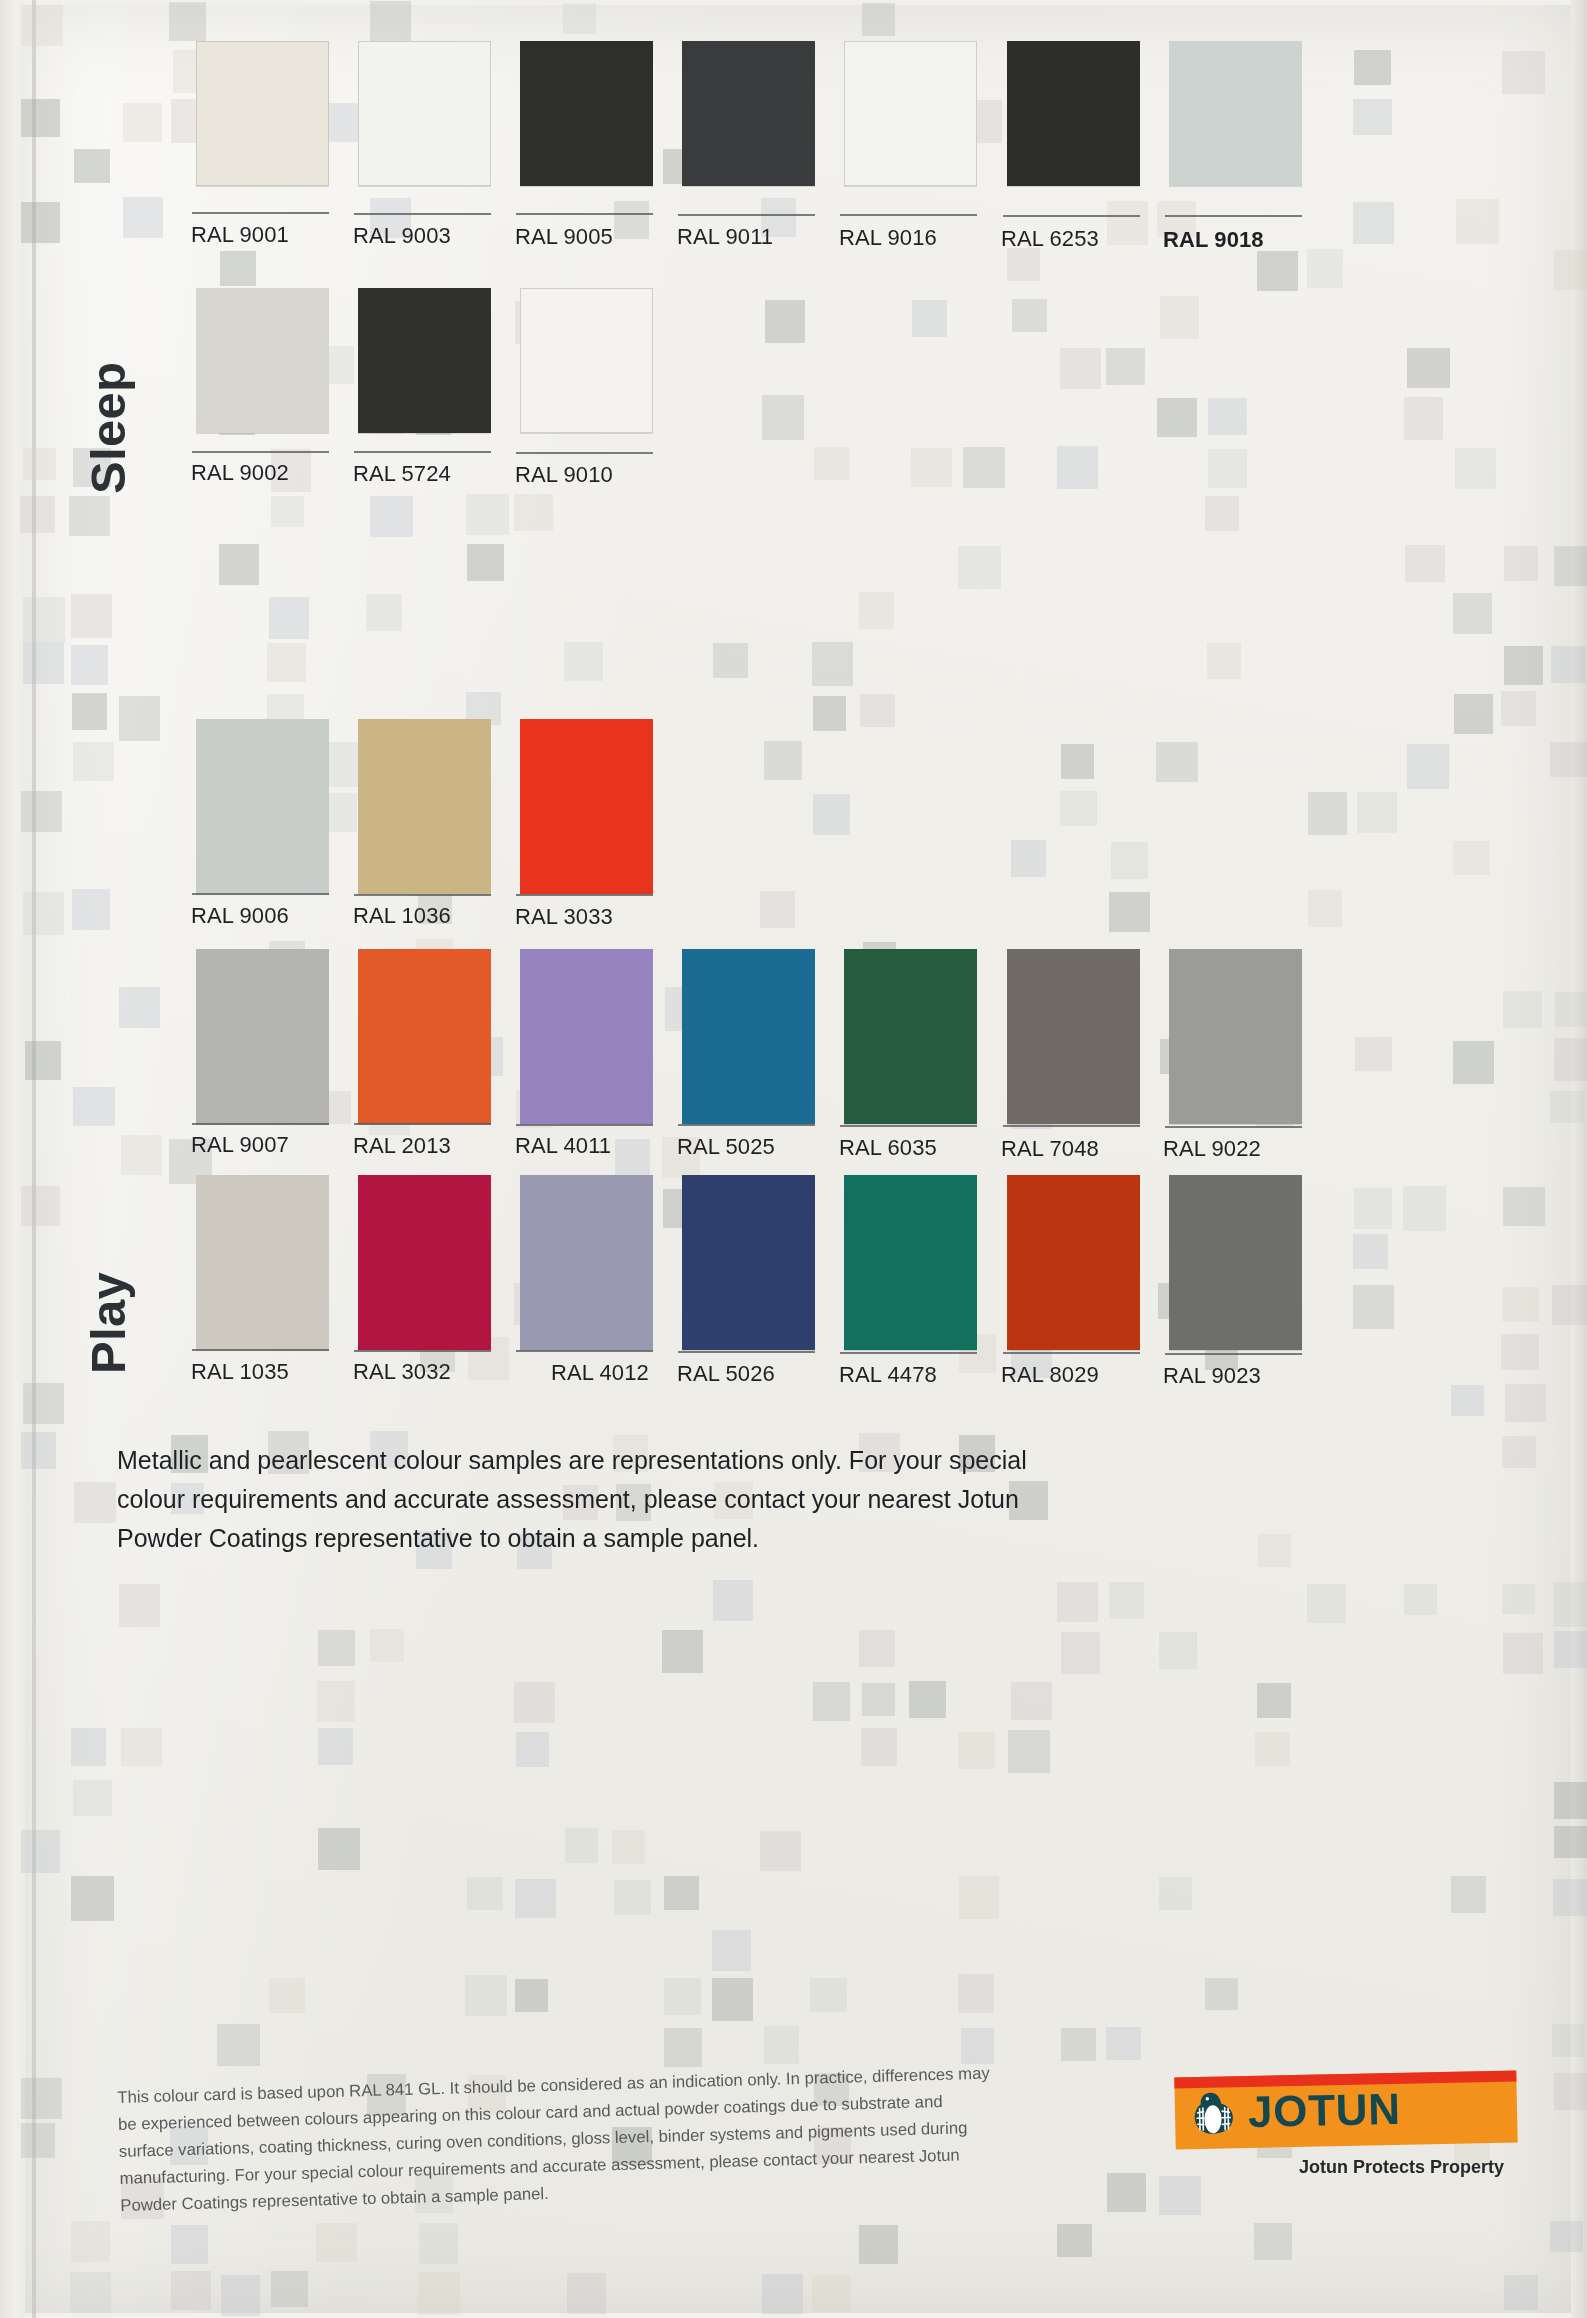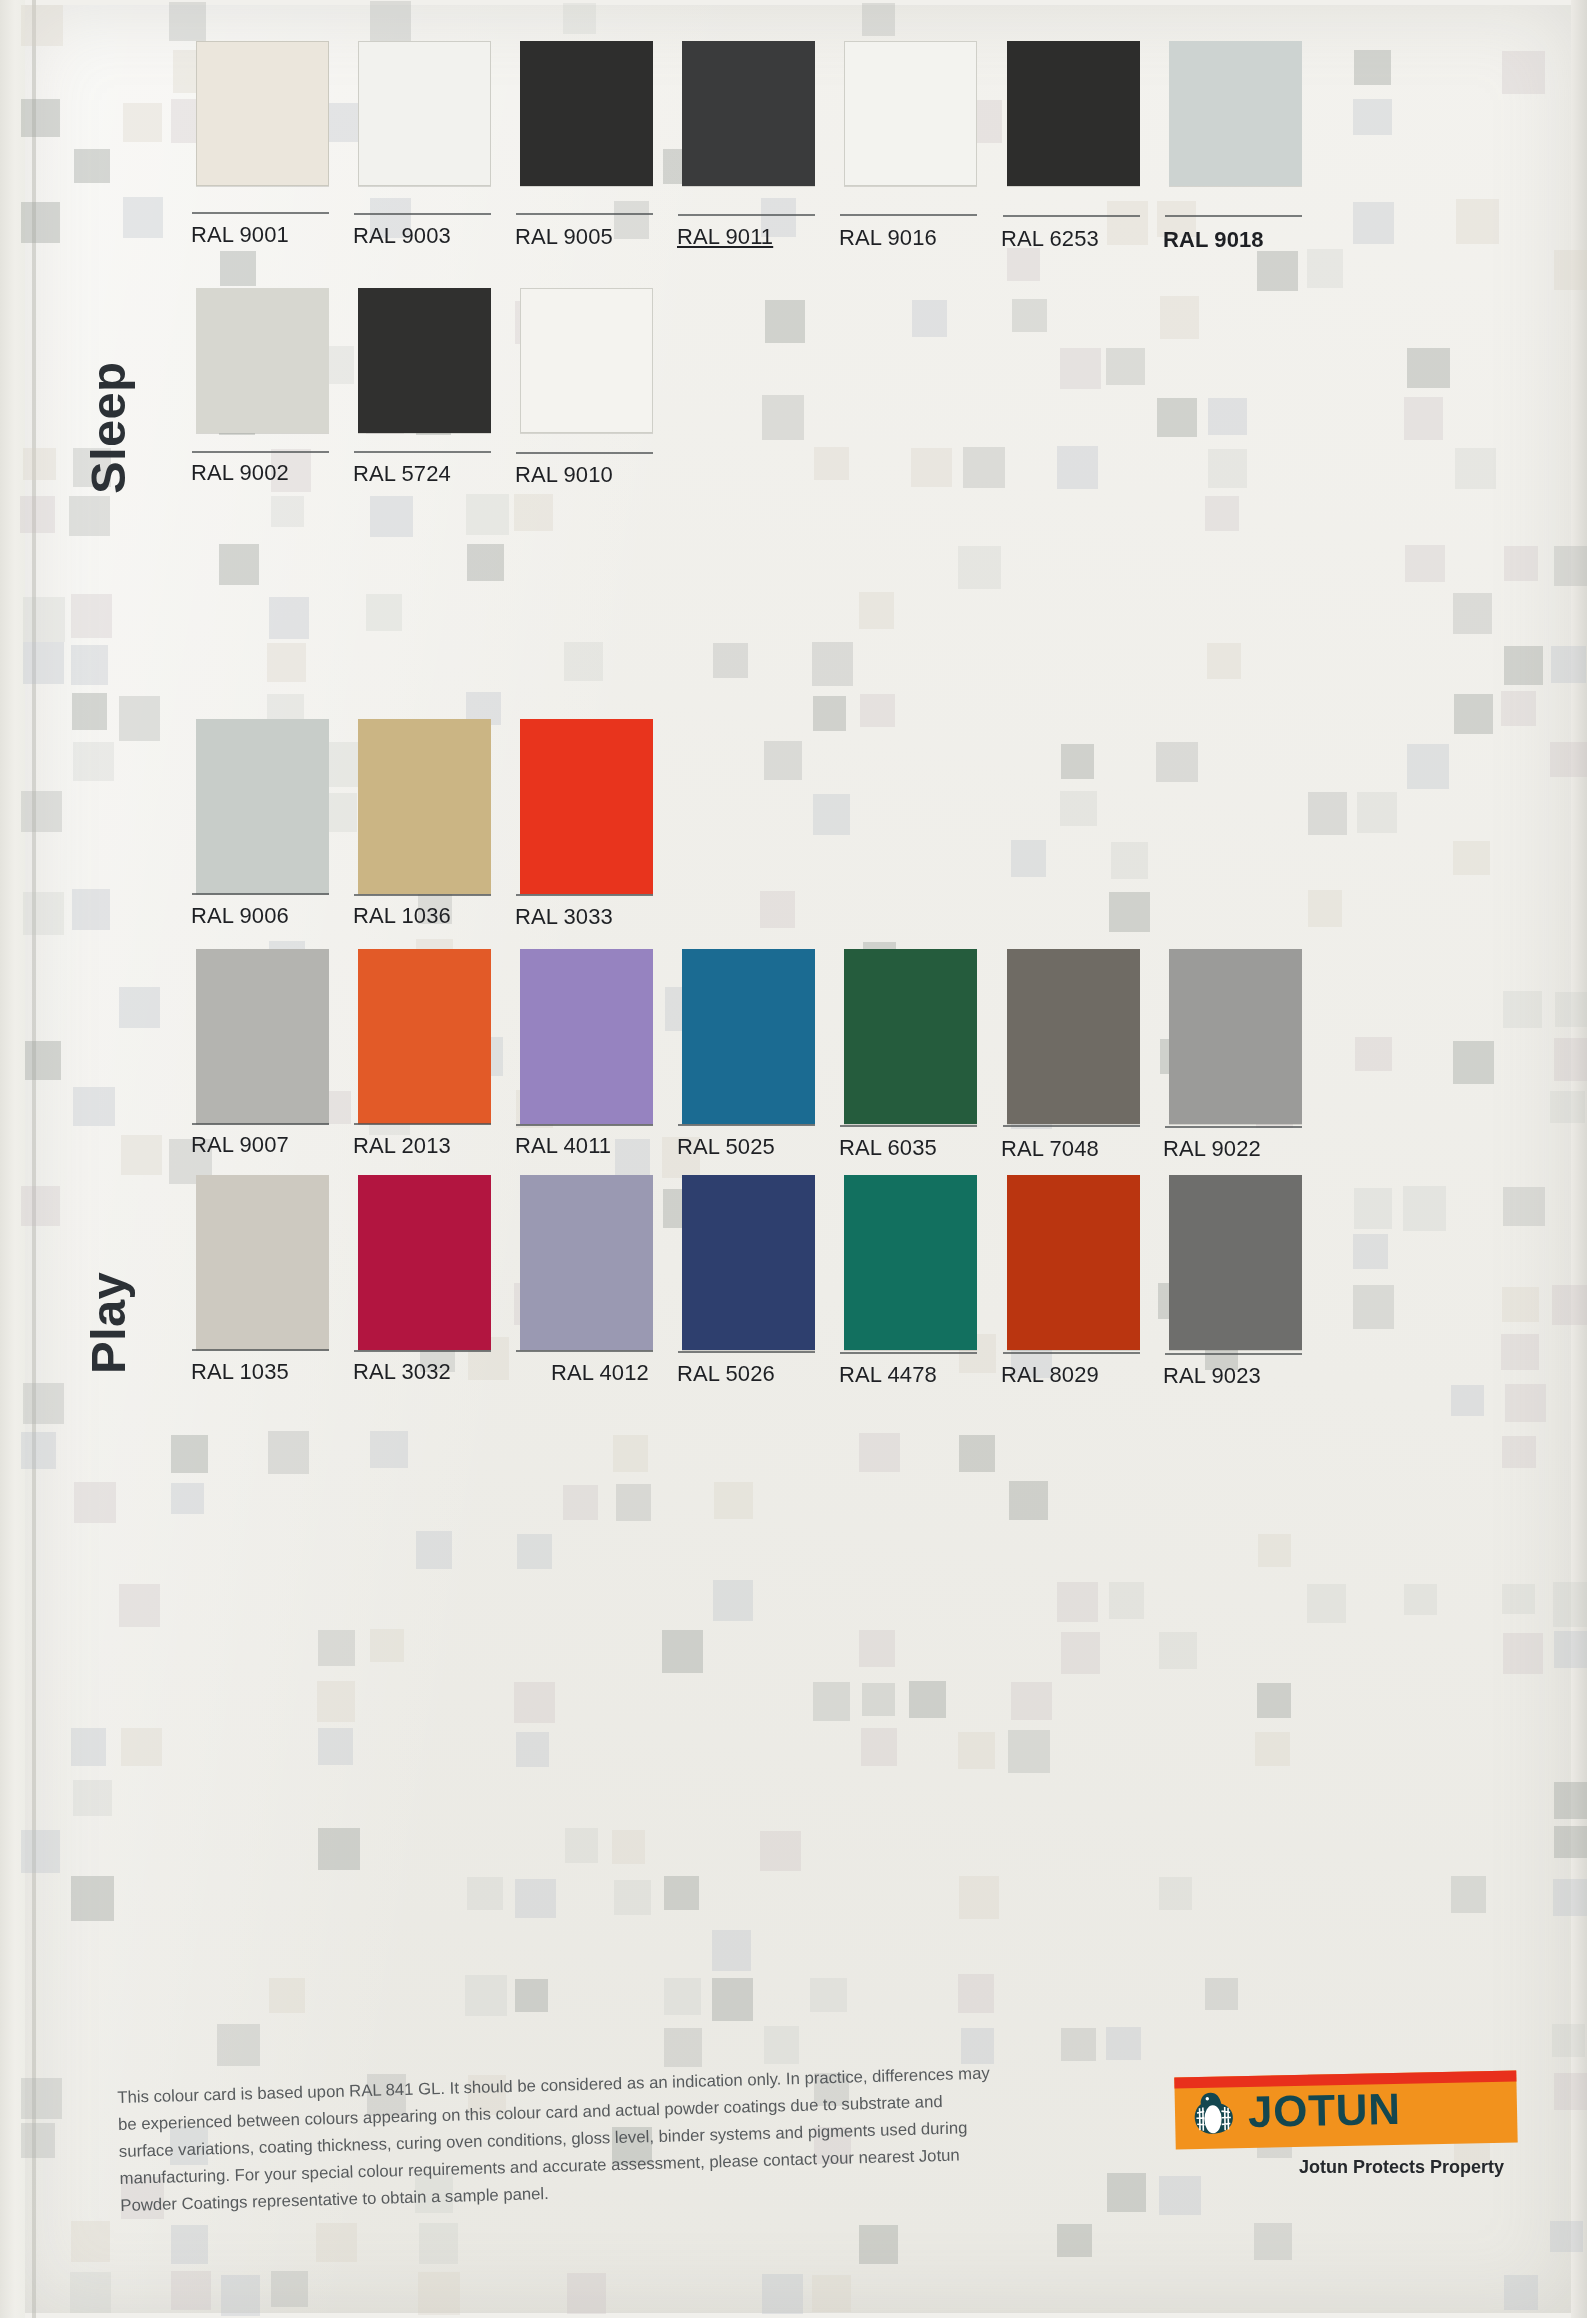--- a/index.html
+++ b/index.html
@@ -484,21 +484,21 @@
       <div class="cap" style="left: 353px; top: 223px;">RAL 9003</div>
       <div class="swatch" style="left: 520px; top: 41px; width: 133px; height: 145px;">
         <div class="chip" style="background: rgb(46, 46, 45);"></div>
       </div>
       <div class="underline" style="left: 516px; top: 213px; width: 137px;"></div>
       <div class="cap" style="left: 515px; top: 224px;">RAL 9005</div>
       <div class="swatch" style="left: 682px; top: 41px; width: 133px; height: 145px;">
         <div class="chip" style="background: rgb(58, 59, 60);"></div>
       </div>
       <div class="underline" style="left: 678px; top: 214px; width: 137px;"></div>
-      <div class="cap" style="left: 677px; top: 224px; text-decoration: underline;">RAL 9011</div>
+      <div class="cap" style="left: 677px; top: 224px;">RAL 9011</div>
       <div class="swatch" style="left: 844px; top: 41px; width: 133px; height: 145px;">
         <div class="chip pale" style="background: rgb(243, 243, 239);"></div>
       </div>
       <div class="underline" style="left: 840px; top: 214px; width: 137px;"></div>
       <div class="cap" style="left: 839px; top: 225px;">RAL 9016</div>
       <div class="swatch" style="left: 1007px; top: 41px; width: 133px; height: 145px;">
         <div class="chip" style="background: rgb(45, 45, 44);"></div>
       </div>
       <div class="underline" style="left: 1003px; top: 215px; width: 137px;"></div>
       <div class="cap" style="left: 1001px; top: 226px;">RAL 6253</div>
@@ -602,20 +602,21 @@
       </div>
       <div class="underline" style="left: 1003px; top: 1352px; width: 137px;"></div>
       <div class="cap" style="left: 1001px; top: 1362px;">RAL 8029</div>
       <div class="swatch" style="left: 1169px; top: 1175px; width: 133px; height: 175px;">
         <div class="chip" style="background: rgb(110, 110, 108);"></div>
       </div>
       <div class="underline" style="left: 1165px; top: 1353px; width: 137px;"></div>
       <div class="cap" style="left: 1163px; top: 1363px;">RAL 9023</div>
     </div>
 
+  <div id="note">Metallic and pearlescent colour samples are representations only. For your special colour requirements and accurate assessment, please contact your nearest Jotun Powder Coatings representative to obtain a sample panel.</div>
 
   <div id="fineprint">This colour card is based upon RAL 841 GL. It should be considered as an indication only. In practice, differences may be experienced between colours appearing on this colour card and actual powder coatings due to substrate and surface variations, coating thickness, curing oven conditions, gloss level, binder systems and pigments used during manufacturing. For your special colour requirements and accurate assessment, please contact your nearest Jotun Powder Coatings representative to obtain a sample panel.</div>
 
   <div id="logo-wrap">
     <div id="logo-box">
       <div id="logo-redbar"></div>
       <div id="logo-bird">
         <svg viewBox="0 0 74 70" width="49" height="47">
           <path d="M30 4 C20 4 14 12 15 21 C8 26 4 36 6 46 C8 58 18 66 33 66 C50 66 62 57 63 44 C64 32 56 24 46 21 C44 11 39 4 30 4 Z" fill="#14474f"></path>
           <ellipse cx="33" cy="44" rx="13" ry="21" fill="#ffffff"></ellipse>

